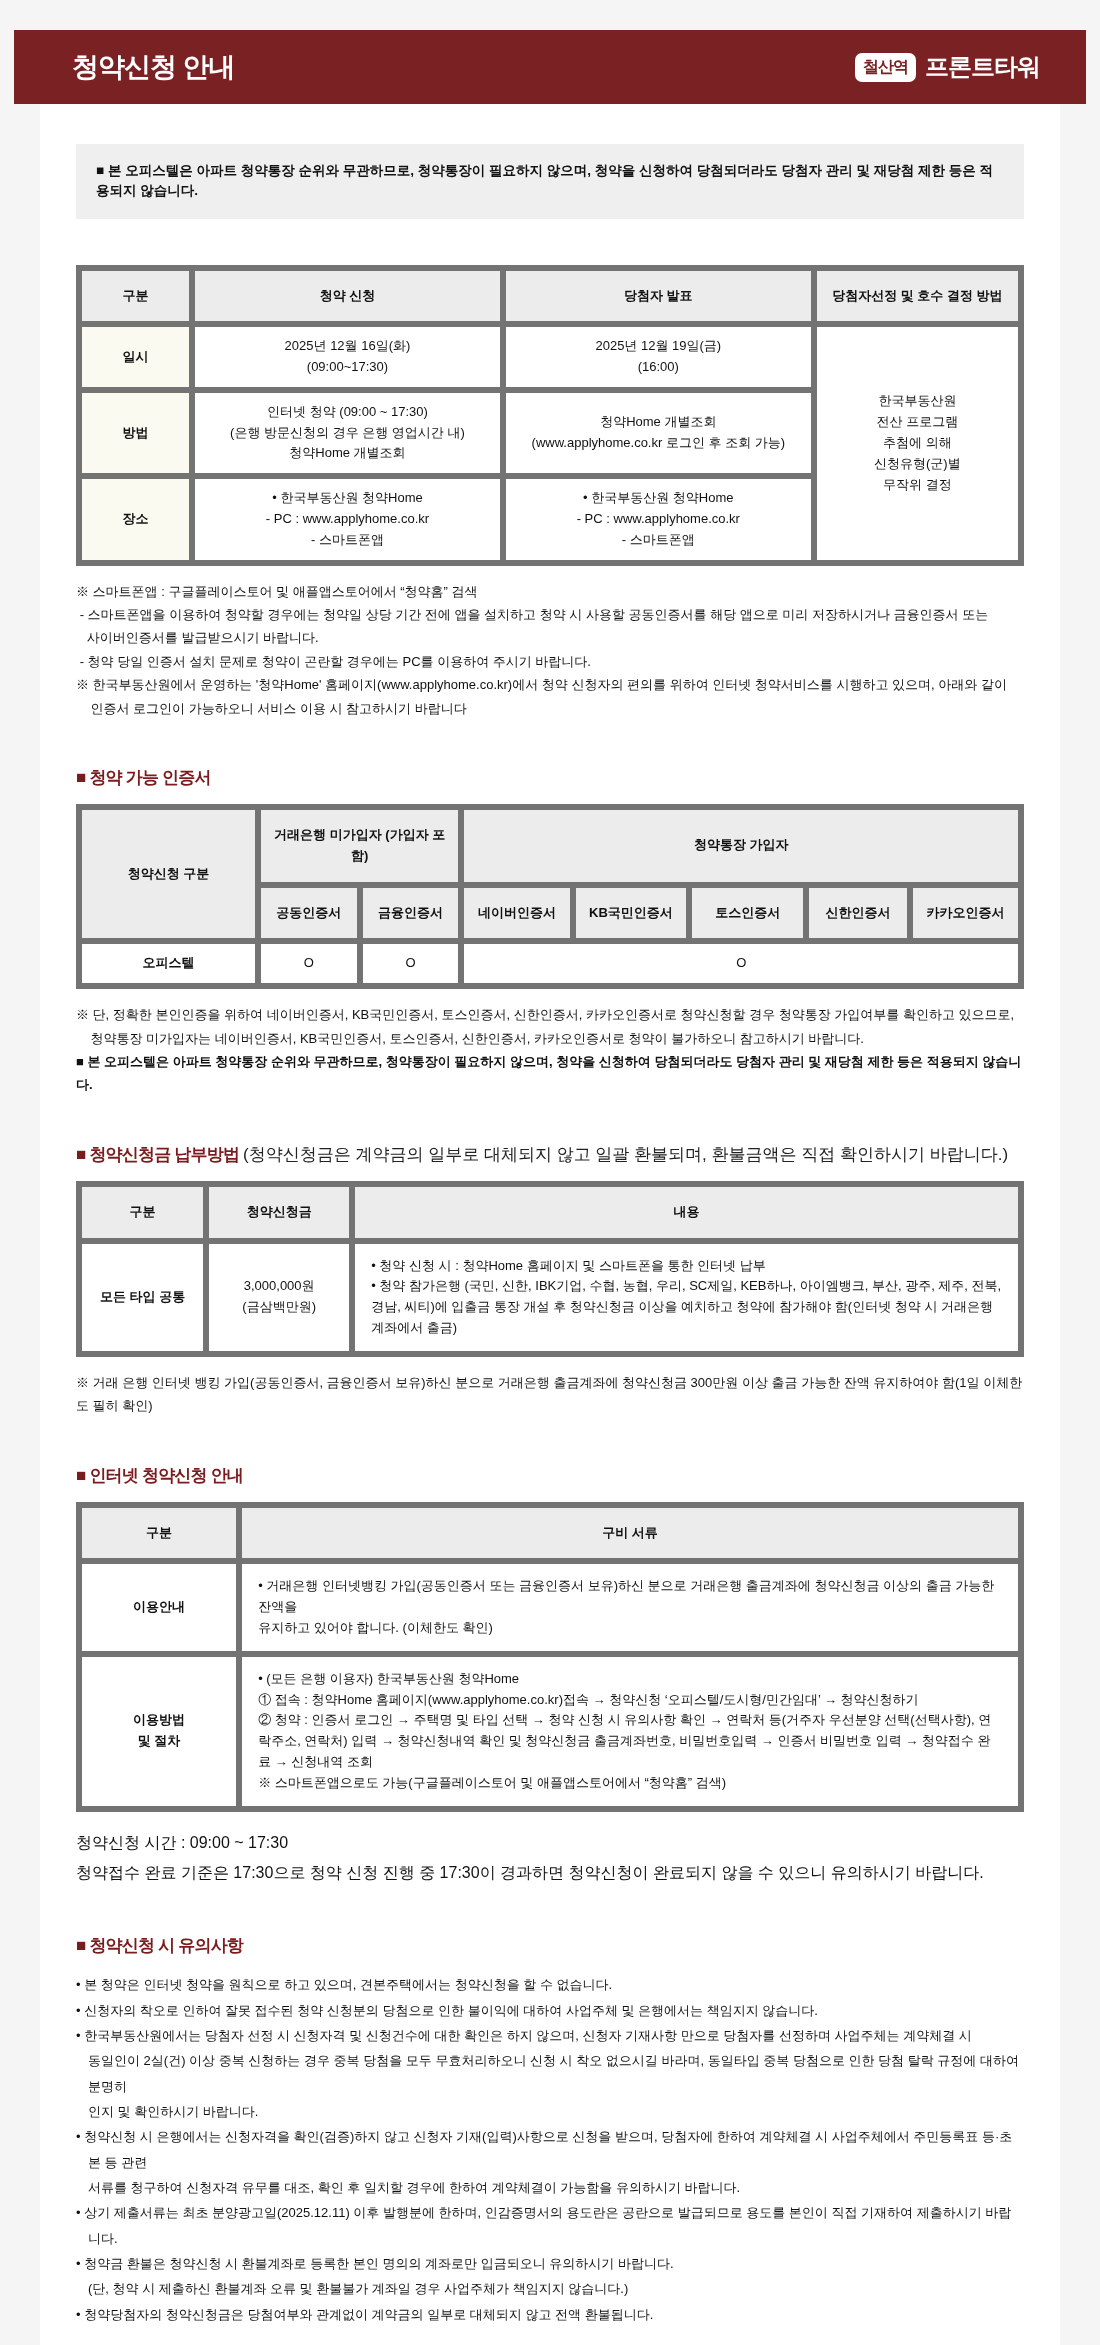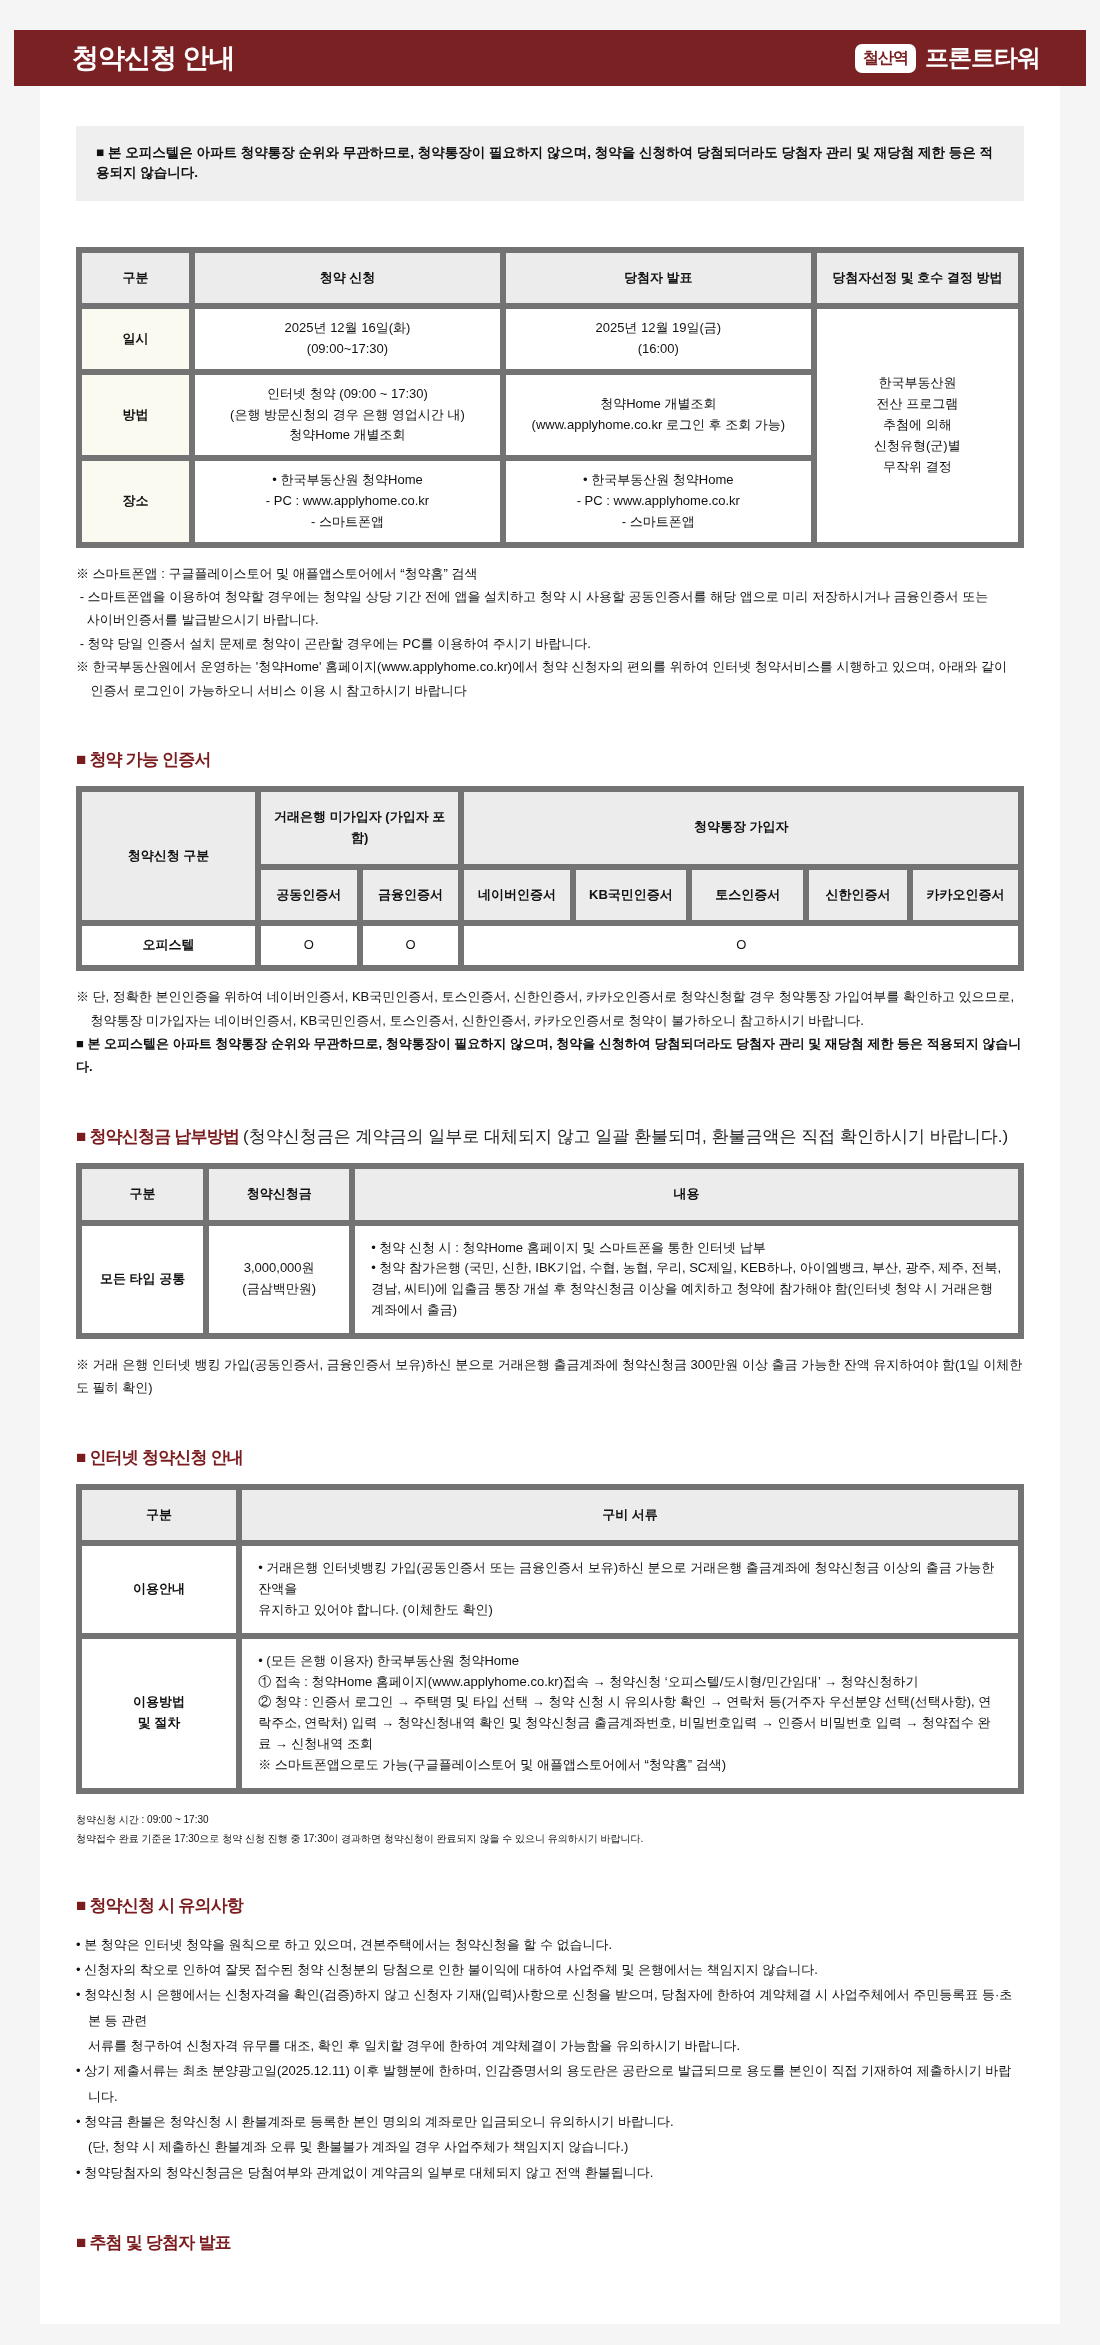--- a/index.html
+++ b/index.html
@@ -8,21 +8,21 @@
     width:1100px;
     background:#f4f5f4;
     font-family:"Liberation Sans", sans-serif;
     color:#111;
   }
   .page { width:1100px; min-height:2345px; padding-bottom:45px; }
 
   
   .header-bar {
     margin:30px 14px 0 14px;
-    height:56px;
+    height:74px;
     background:#7a2124;
     display:flex; align-items:center; justify-content:space-between;
     padding:0 46px 0 58px;
   }
   .header-title { color:#fff; font-size:27px; font-weight:bold; letter-spacing:-1px; }
   .header-right { display:flex; align-items:center; gap:9px; }
   .station-badge {
     background:#fff; color:#7a2124; font-weight:bold; font-size:16px;
     padding:4px 8px; border-radius:7px; letter-spacing:-1px;
   }
@@ -59,21 +59,21 @@
   .note { font-size:13px; line-height:1.8; white-space:pre-wrap; }
   .note.bold { font-weight:bold; }
 
   .bullets { margin-top:2px; }
   .bullet {
     font-size:13px; line-height:1.95; white-space:pre-wrap;
     padding-left:12px; text-indent:-12px;
   }
 
   .plain-lines { margin-top:16px; }
-  .plain-line { font-size:10px; line-height:1.9; }
+  .plain-line { font-size:16px; line-height:1.9; }
 </style>
 </head>
 <body>
 
 <div class="page">
 
   <div class="header-bar">
     <div class="header-title">청약신청 안내</div>
     <div class="header-right">
       <span class="station-badge">철산역</span>
@@ -264,20 +264,23 @@
     </div>
 
     <div class="section">
       <div class="section-title">
         <span>■</span>
         <span>청약신청 시 유의사항</span>
       </div>
       <div class="bullets">
         <div class="bullet">• 본 청약은 인터넷 청약을 원칙으로 하고 있으며, 견본주택에서는 청약신청을 할 수 없습니다.</div>
         <div class="bullet">• 신청자의 착오로 인하여 잘못 접수된 청약 신청분의 당첨으로 인한 불이익에 대하여 사업주체 및 은행에서는 책임지지 않습니다.</div>
+        <div class="bullet">• 한국부동산원에서는 당첨자 선정 시 신청자격 및 신청건수에 대한 확인은 하지 않으며, 신청자 기재사항 만으로 당첨자를 선정하며 사업주체는 계약체결 시
+동일인이 2실(건) 이상 중복 신청하는 경우 중복 당첨을 모두 무효처리하오니 신청 시 착오 없으시길 바라며, 동일타입 중복 당첨으로 인한 당첨 탈락 규정에 대하여 분명히
+인지 및 확인하시기 바랍니다.</div>
         <div class="bullet">• 청약신청 시 은행에서는 신청자격을 확인(검증)하지 않고 신청자 기재(입력)사항으로 신청을 받으며, 당첨자에 한하여 계약체결 시 사업주체에서 주민등록표 등·초본 등 관련
 서류를 청구하여 신청자격 유무를 대조, 확인 후 일치할 경우에 한하여 계약체결이 가능함을 유의하시기 바랍니다.</div>
         <div class="bullet">• 상기 제출서류는 최초 분양광고일(2025.12.11) 이후 발행분에 한하며, 인감증명서의 용도란은 공란으로 발급되므로 용도를 본인이 직접 기재하여 제출하시기 바랍니다.</div>
         <div class="bullet">• 청약금 환불은 청약신청 시 환불계좌로 등록한 본인 명의의 계좌로만 입금되오니 유의하시기 바랍니다.
 (단, 청약 시 제출하신 환불계좌 오류 및 환불불가 계좌일 경우 사업주체가 책임지지 않습니다.)</div>
         <div class="bullet">• 청약당첨자의 청약신청금은 당첨여부와 관계없이 계약금의 일부로 대체되지 않고 전액 환불됩니다.</div>
       </div>
     </div>
 
     <div class="section">

